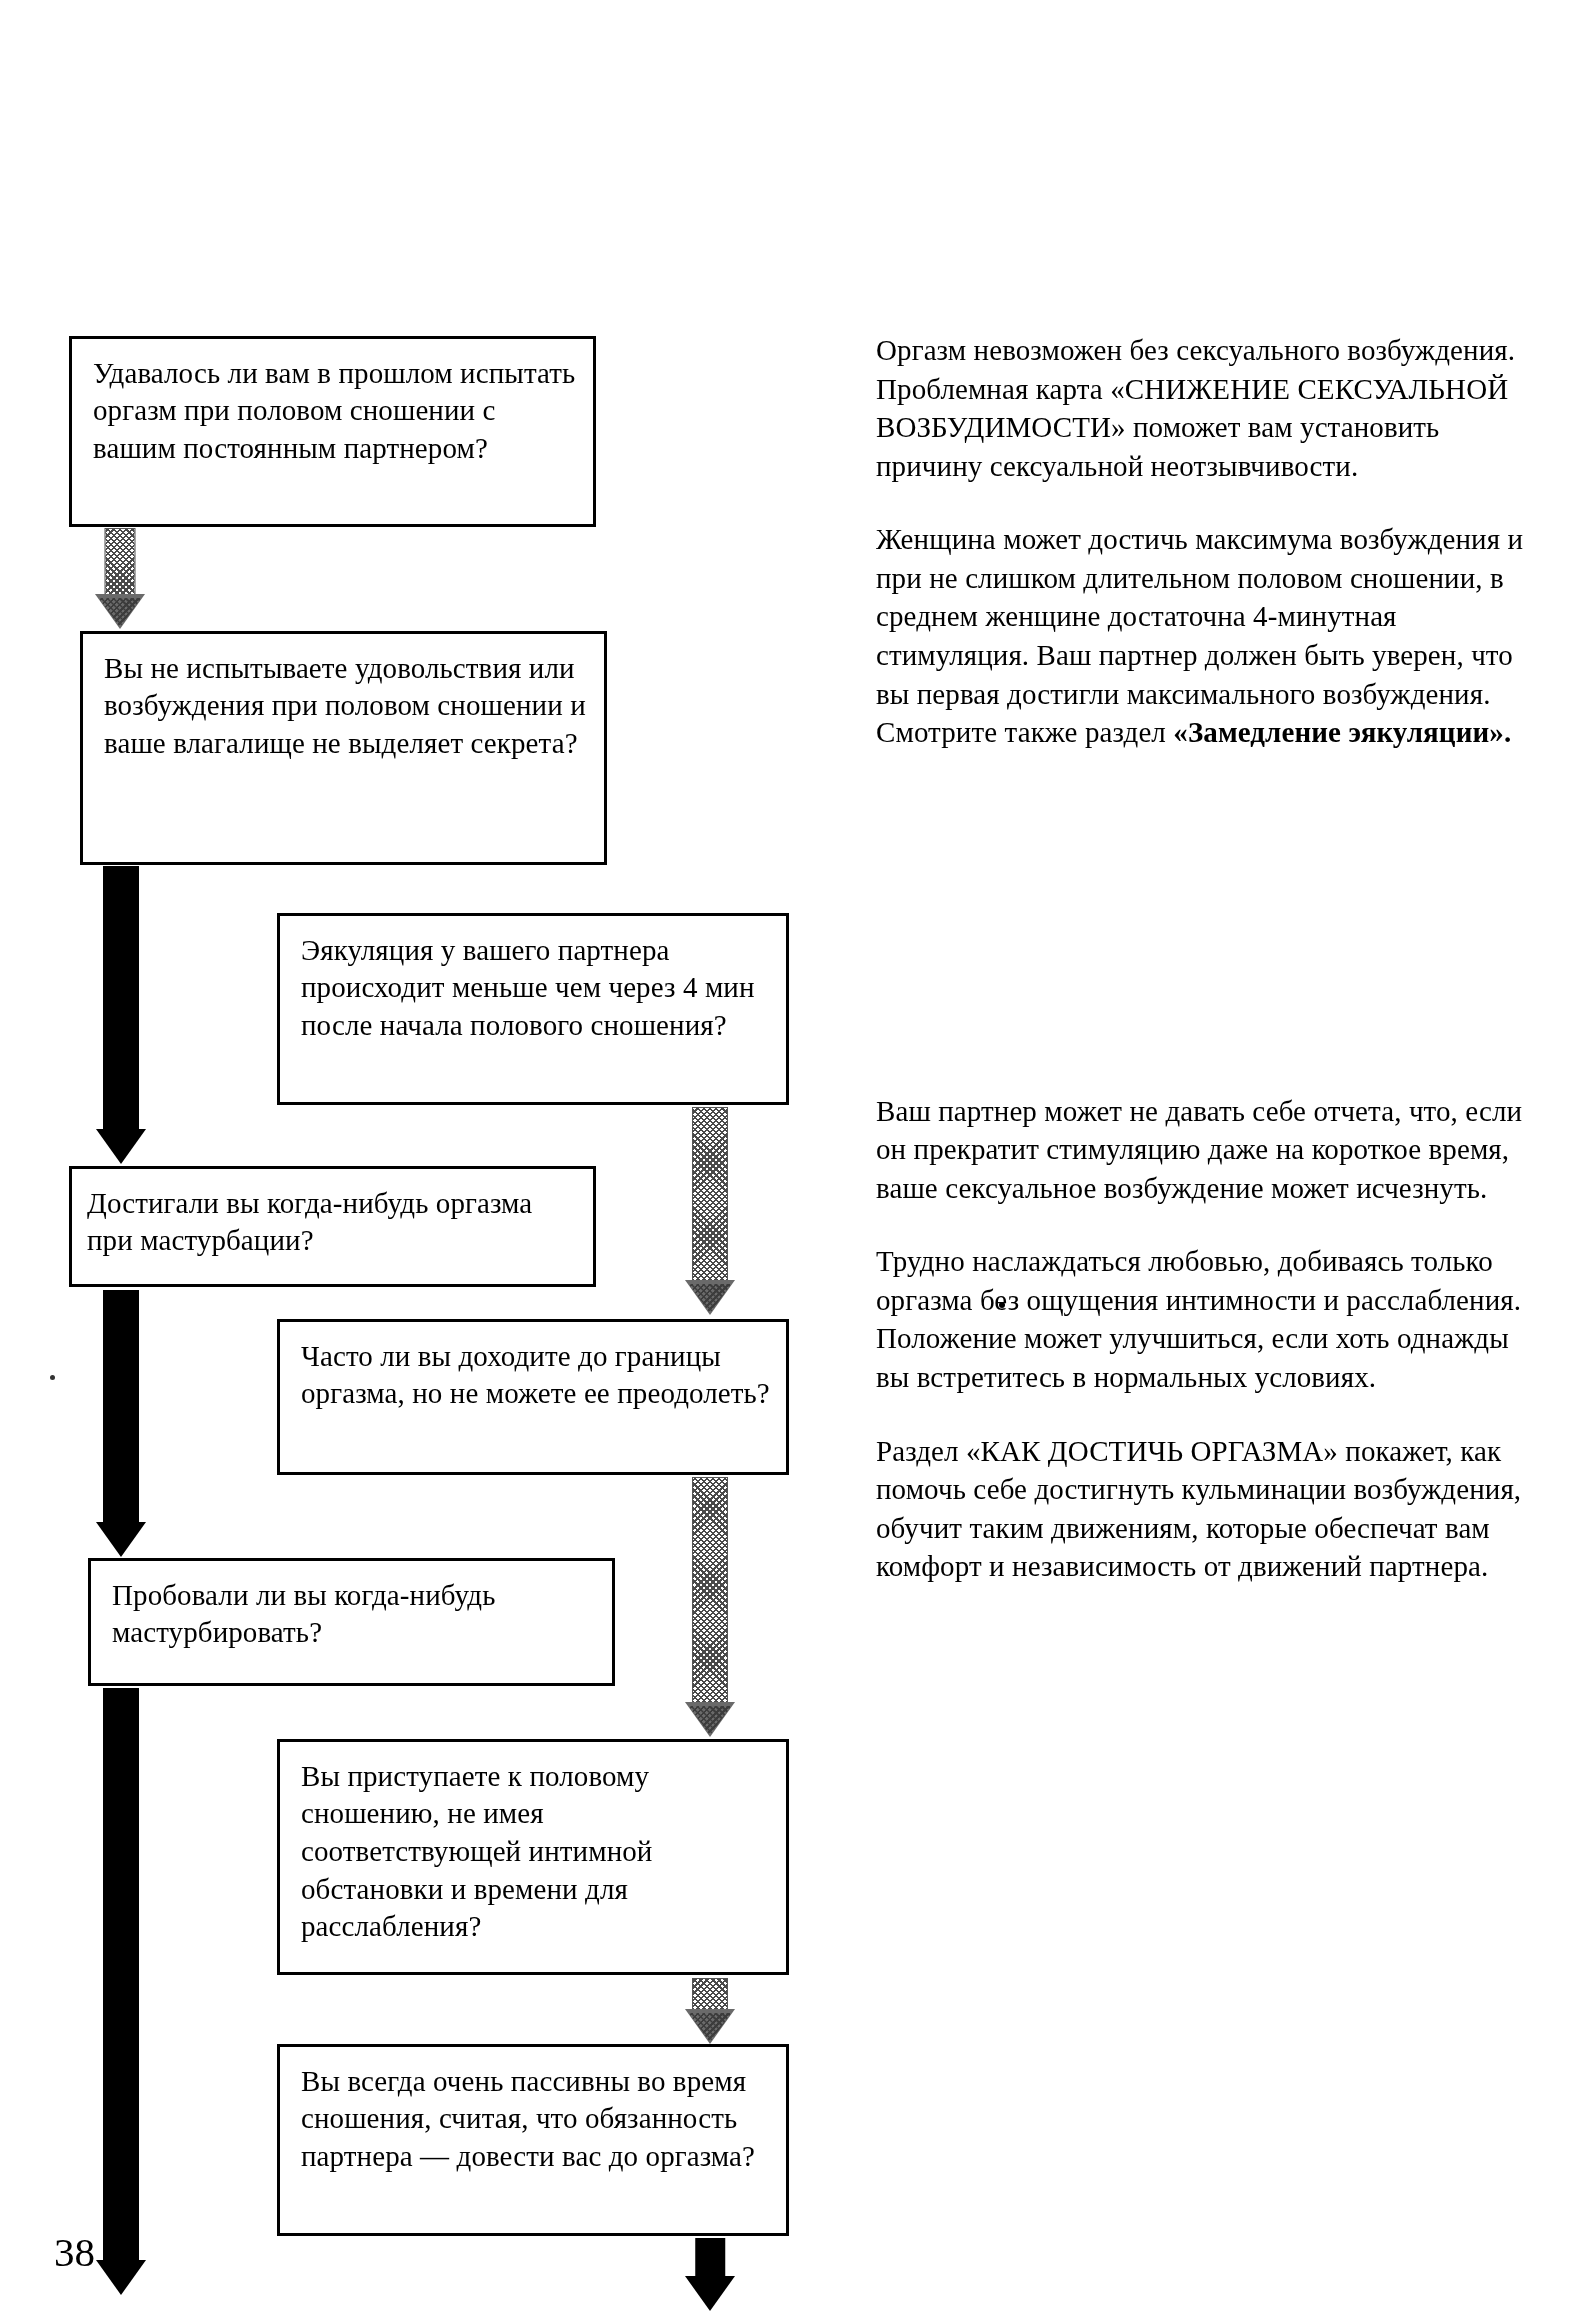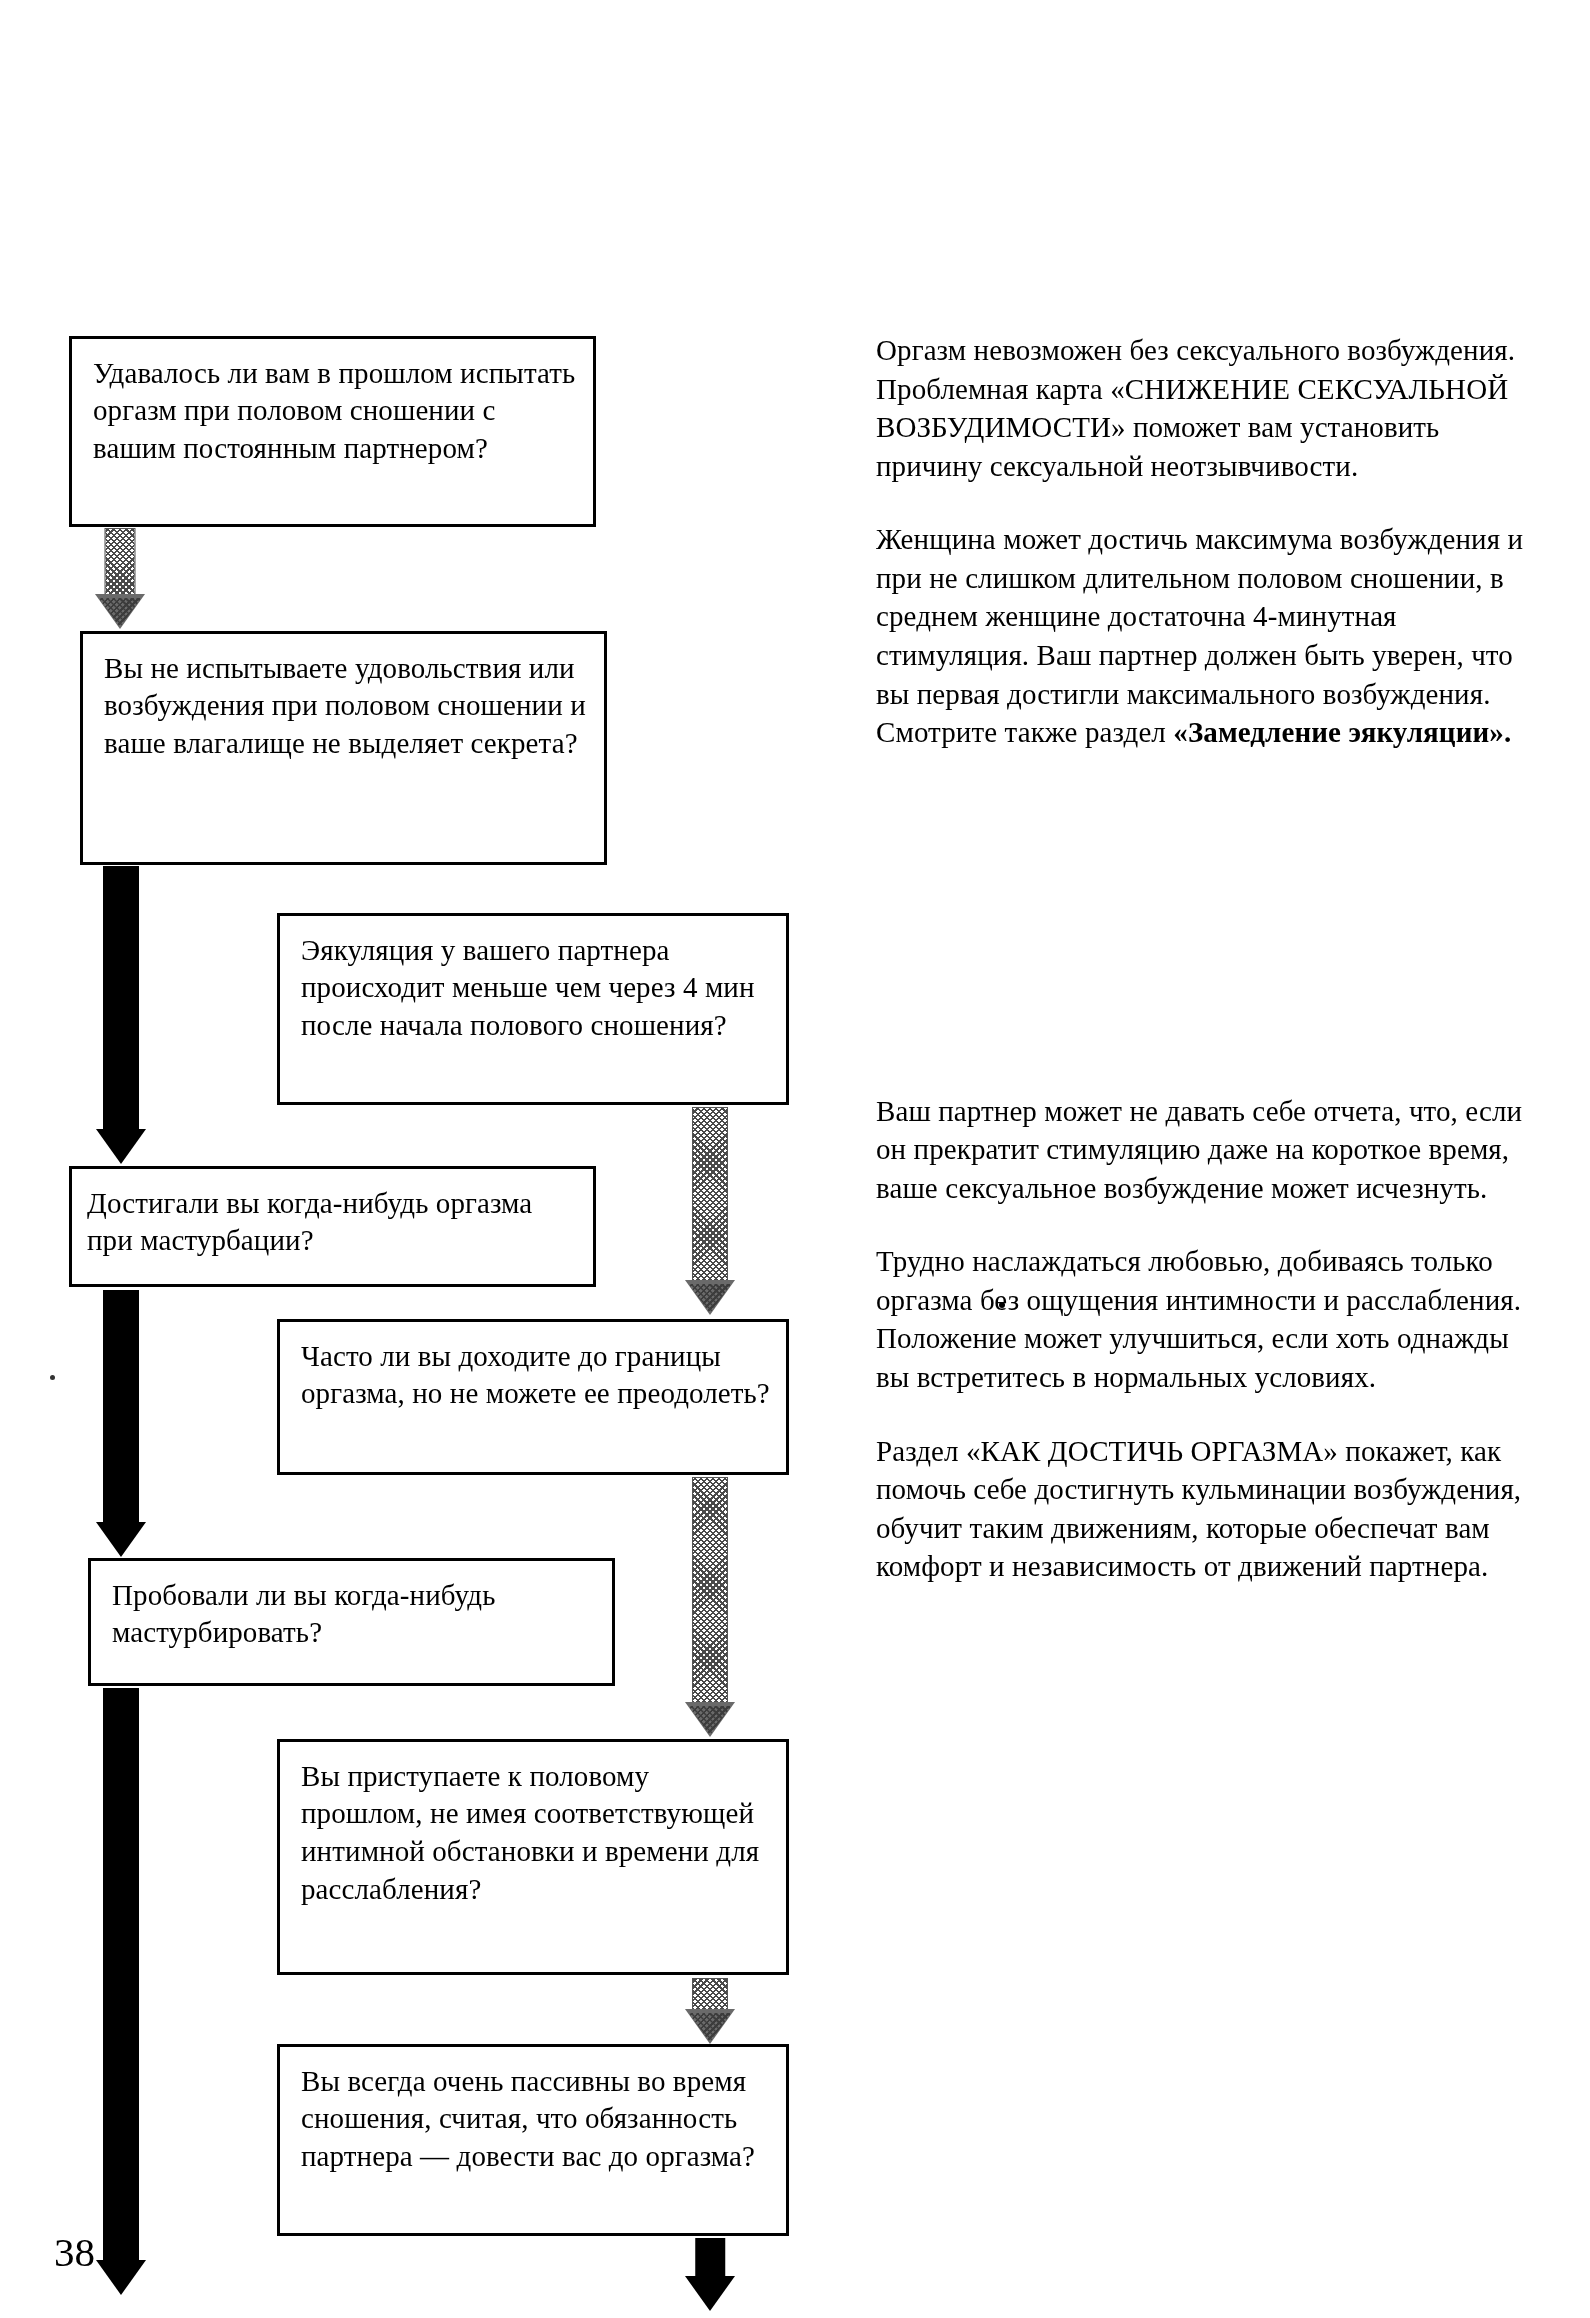--- a/index.html
+++ b/index.html
@@ -232,21 +232,21 @@
 
     <div class="qbox" id="qbox-5">
       <p>Часто ли вы доходите до границы оргазма, но не можете ее преодолеть?</p>
     </div>
 
     <div class="qbox" id="qbox-6">
       <p>Пробовали ли вы когда-нибудь мастурбировать?</p>
     </div>
 
     <div class="qbox" id="qbox-7">
-      <p>Вы приступаете к половому прошлом, не имея соответствующей интимной обстановки и времени для расслабления?</p>
+      <p>Вы приступаете к половому сношению, не имея соответствующей интимной обстановки и времени для расслабления?</p>
     </div>
 
     <div class="qbox" id="qbox-8">
       <p>Вы всегда очень пассивны во время сношения, считая, что обязанность партнера — довести вас до оргазма?</p>
     </div>
 
     <div class="arrow hatched" id="arrow-1">
       <div class="shaft"></div>
       <div class="head"></div>
       <div class="head-tex"></div>

